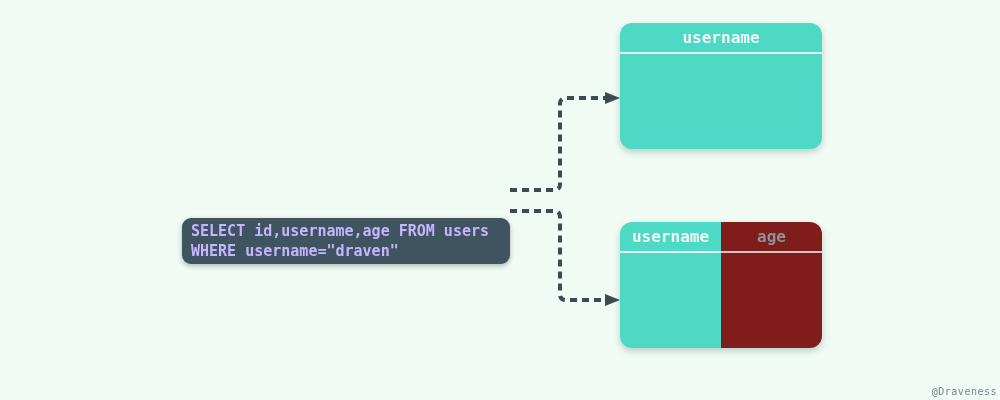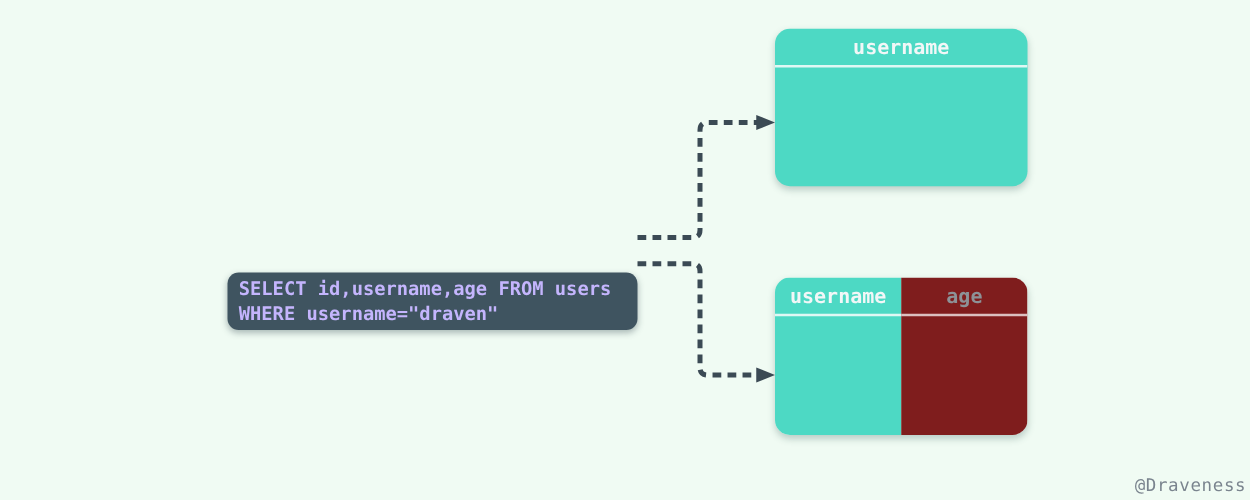--- a/index.html
+++ b/index.html
@@ -47,21 +47,21 @@
 
   .index-label {
     position: absolute; left: 620px; width: 202px; text-align: center;
     font-size: 17px; font-weight: bold; color: #37464F;
   }
   .semifat-label { top: 163px; }
   .fat-label { top: 360px; }
 
   .watermark {
     position: absolute; right: 3px; bottom: 3px;
-    font-size: 14px; color: #7A848E; letter-spacing: 0.5px;
+    font-size: 10px; color: #7A848E; letter-spacing: 0.5px;
   }
 </style>
 </head>
 <body>
 
 <div class="canvas">
 
   <svg class="arrows-layer" width="1000" height="400" viewBox="0 0 1000 400">
     <g>
       <path class="arrow-line" d="M510 190 H554 Q560 190 560 184 V104 Q560 98 566 98 H606"></path>

